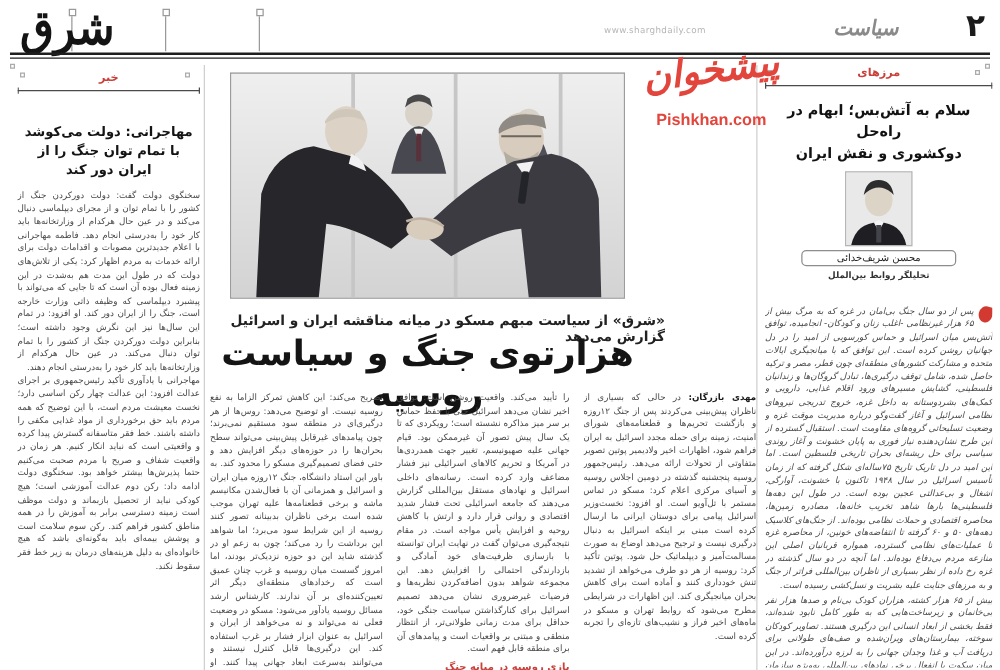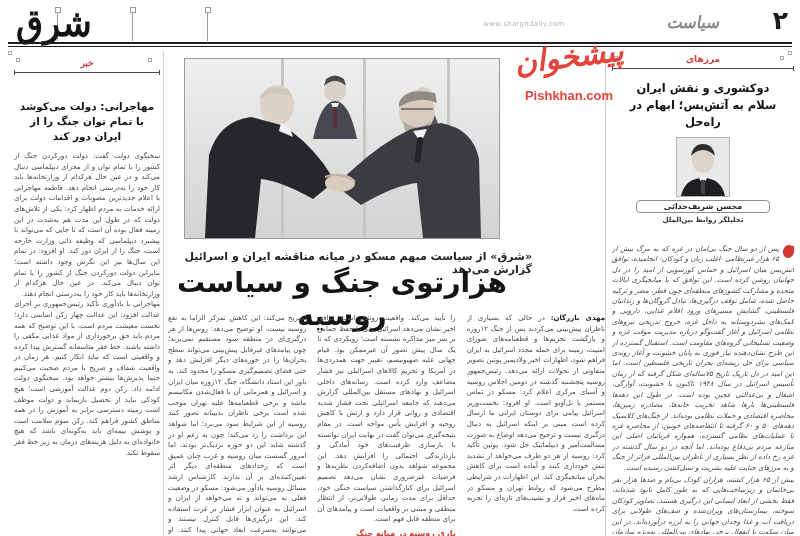--- a/index.html
+++ b/index.html
@@ -57,21 +57,21 @@
   .col { flex:1; overflow:hidden; }
   .col .jtext { font-size:7px; line-height:10.6px; }
   .col b { color:#1a1a1a; }
   .col-subhead { font-size:8px; font-weight:bold; margin:4px 0 2px 0; }
   
   .note-col { position:absolute; top:54px; right:6px; width:182px; height:480px; overflow:hidden; }
   .note-col .headline { font-size:11.5px; font-weight:bold; line-height:17px; text-align:center;
     color:#121212; margin:11px 0 6px 0; }
   .portrait-frame { width:54px; height:60px; margin:4px auto 3px auto; border:1px solid #b5b5b5; background:#ededed; }
   .author-badge { display:block; width:max-content; margin:3px auto 0 auto; border:1px solid #8d8d8d;
-    border-radius:4px; padding:1px 27px; font-size:8px; font-weight:bold; color:#222; background:#fff; }
+    border-radius:4px; padding:1px 27px; font-size:8px; font-weight:normal; color:#222; background:#fff; }
   .author-role { text-align:center; font-size:7px; font-weight:bold; color:#333; margin-top:3px; }
   .note-body { margin-top:20px; height:300px; overflow:hidden;font-style:italic; }
   .note-body .jtext { font-size:7px; line-height:10.4px; }
   .ornament { float:right; width:11px; height:13px; margin:1px 0 0 4px;
     border-radius:70% 10% 70% 70%; transform:rotate(15deg); }
   .note-p { margin-bottom:2px; }
 </style>
 </head>
 <body>
 
@@ -95,21 +95,21 @@
   <div class="corner" style="top:51px;left:788px;"></div>
   <div class="corner" style="top:58px;left:16px;"></div>
   <div class="corner" style="top:58px;left:148px;"></div>
   <div class="corner" style="top:56px;left:614px;"></div>
   <div class="corner" style="top:56px;left:780px;"></div>
 
   <div class="vsep" style="left:605px;top:52px;height:484px;"></div>
   <div class="vsep" style="left:163px;top:52px;height:484px;"></div>
 
   <div class="news-col">
-    <div class="sec-label" style="color:#c9403a;font-family:Liberation Serif, serif;">خبر</div>
+    <div class="sec-label" style="color:#c9403a;">خبر</div>
     <div class="sec-rule"></div>
     <div class="headline">مهاجرانی: دولت می‌کوشد با تمام توان جنگ را از ایران دور کند</div>
     <p class="jtext">سخنگوی دولت گفت: دولت دورکردن جنگ از کشور را با تمام توان و از مجرای دیپلماسی دنبال می‌کند و در عین حال هرکدام از وزارتخانه‌ها باید کار خود را به‌درستی انجام دهد. فاطمه مهاجرانی با اعلام جدیدترین مصوبات و اقدامات دولت برای ارائه خدمات به مردم اظهار کرد: یکی از تلاش‌های دولت که در طول این مدت هم به‌شدت در این زمینه فعال بوده آن است که تا جایی که می‌تواند با پیشبرد دیپلماسی که وظیفه ذاتی وزارت خارجه است، جنگ را از ایران دور کند. او افزود: در تمام این سال‌ها نیز این نگرش وجود داشته است؛ بنابراین دولت دورکردن جنگ از کشور را با تمام توان دنبال می‌کند. در عین حال هرکدام از وزارتخانه‌ها باید کار خود را به‌درستی انجام دهند.</p>
     <p class="jtext">مهاجرانی با یادآوری تأکید رئیس‌جمهوری بر اجرای عدالت افزود: این عدالت چهار رکن اساسی دارد؛ نخست معیشت مردم است، با این توضیح که همه مردم باید حق برخورداری از مواد غذایی مکفی را داشته باشند. خط فقر متاسفانه گسترش پیدا کرده و واقعیتی است که نباید انکار کنیم. هر زمان در واقعیت شفاف و صریح با مردم صحبت می‌کنیم حتما پذیرش‌ها بیشتر خواهد بود. سخنگوی دولت ادامه داد: رکن دوم عدالت آموزشی است؛ هیچ کودکی نباید از تحصیل بازبماند و دولت موظف است زمینه دسترسی برابر به آموزش را در همه مناطق کشور فراهم کند. رکن سوم سلامت است و پوشش بیمه‌ای باید به‌گونه‌ای باشد که هیچ خانواده‌ای به دلیل هزینه‌های درمان به زیر خط فقر سقوط نکند.</p>
   </div>
 
   <div class="main-art">
 
     <div class="photo-frame">
       <svg width="314" height="179" viewBox="0 0 314 179" xmlns="http://www.w3.org/2000/svg">
@@ -166,22 +166,22 @@
       <div class="col">
         <p class="jtext">تصریح می‌کند: این کاهش تمرکز الزاما به نفع روسیه نیست. او توضیح می‌دهد: روس‌ها از هر درگیری‌ای در منطقه سود مستقیم نمی‌برند؛ چون پیامدهای غیرقابل پیش‌بینی می‌تواند سطح بحران‌ها را در حوزه‌های دیگر افزایش دهد و حتی فضای تصمیم‌گیری مسکو را محدود کند. به باور این استاد دانشگاه، جنگ ۱۲روزه میان ایران و اسرائیل و همزمانی آن با فعال‌شدن مکانیسم ماشه و برخی قطعنامه‌ها علیه تهران موجب شده است برخی ناظران بدبینانه تصور کنند روسیه از این شرایط سود می‌برد؛ اما شواهد این برداشت را رد می‌کند؛ چون به زعم او در گذشته شاید این دو حوزه نزدیک‌تر بودند، اما امروز گسست میان روسیه و غرب چنان عمیق است که رخدادهای منطقه‌ای دیگر اثر تعیین‌کننده‌ای بر آن ندارند. کارشناس ارشد مسائل روسیه یادآور می‌شود: مسکو در وضعیت فعلی نه می‌تواند و نه می‌خواهد از ایران و اسرائیل به عنوان ابزار فشار بر غرب استفاده کند. این درگیری‌ها قابل کنترل نیستند و می‌توانند به‌سرعت ابعاد جهانی پیدا کنند. او هشدار می‌دهد: چنین جنگی ممکن است ایران را به سمت اتخاذ سیاست‌های تهاجمی و انتحاری سوق دهد؛ اقداماتی مانند خروج از معاهده NPT و بازگشت به مسیر هسته‌ای پرتنش که هیچ‌کدام برای ثبات منطقه مطلوب نیست.</p>
       </div>
     </div>
   </div>
 
   <div class="note-col">
     <div class="sec-label" style="color:#c9403a;">مرزهای</div>
     <div class="sec-rule"></div>
     <div class="headline">
+      <div>سلام به آتش‌بس؛ ابهام در راه‌حل</div>
       <div>دوکشوری و نقش ایران</div>
-      <div>سلام به آتش‌بس؛ ابهام در راه‌حل</div>
     </div>
     <div class="portrait-frame">
       <svg width="52" height="58" viewBox="0 0 52 58" xmlns="http://www.w3.org/2000/svg">
         <rect width="52" height="58" fill="#e9e9e9"></rect>
         <ellipse cx="26" cy="22" rx="11" ry="13" fill="#ddd4c8"></ellipse>
         <path d="M14 18 q2 -12 12 -12 q10 0 12 12 l-2 -2 q-10 -8 -20 0 z" fill="#2d2d2d"></path>
         <path d="M4 58 q4 -18 22 -18 q18 0 22 18 z" fill="#1f1f23"></path>
         <path d="M22 40 l4 7 l4 -7 l-4 -2 z" fill="#f4f4f4"></path>
         <rect x="24" y="42" width="4" height="14" fill="#43434b"></rect>
       </svg>

